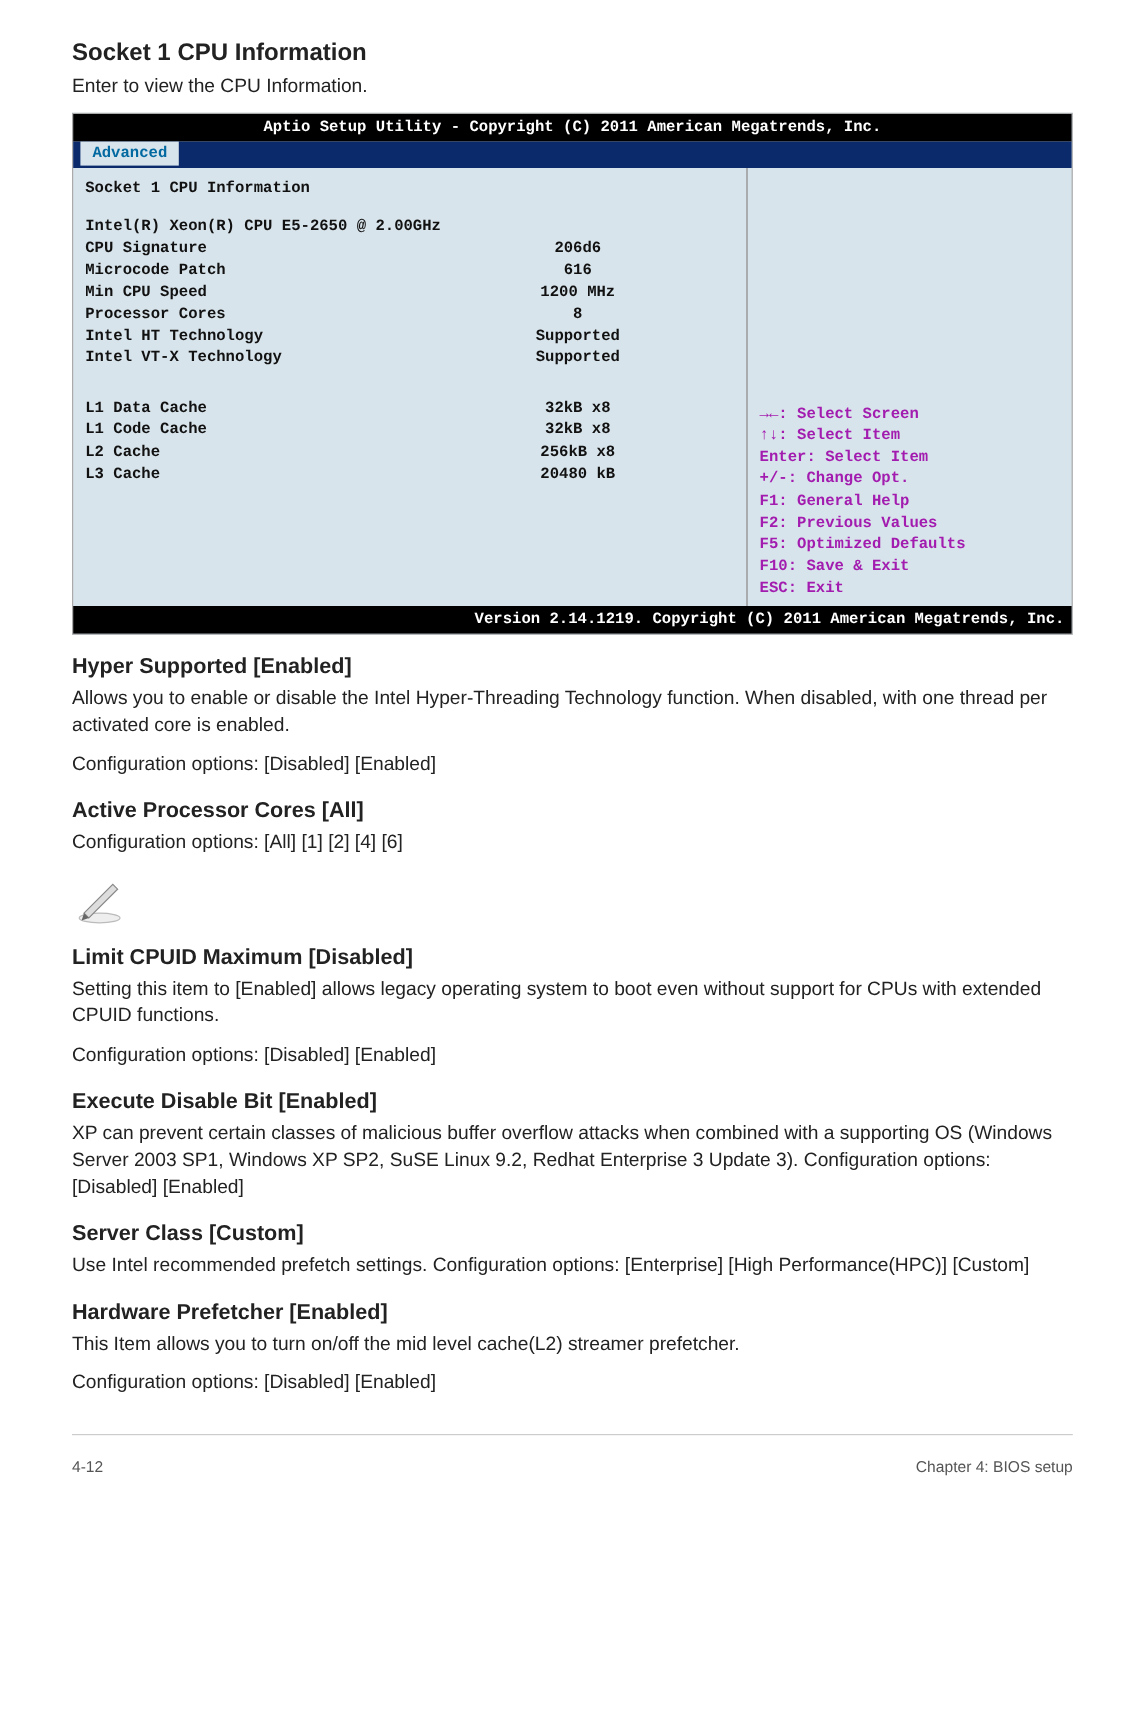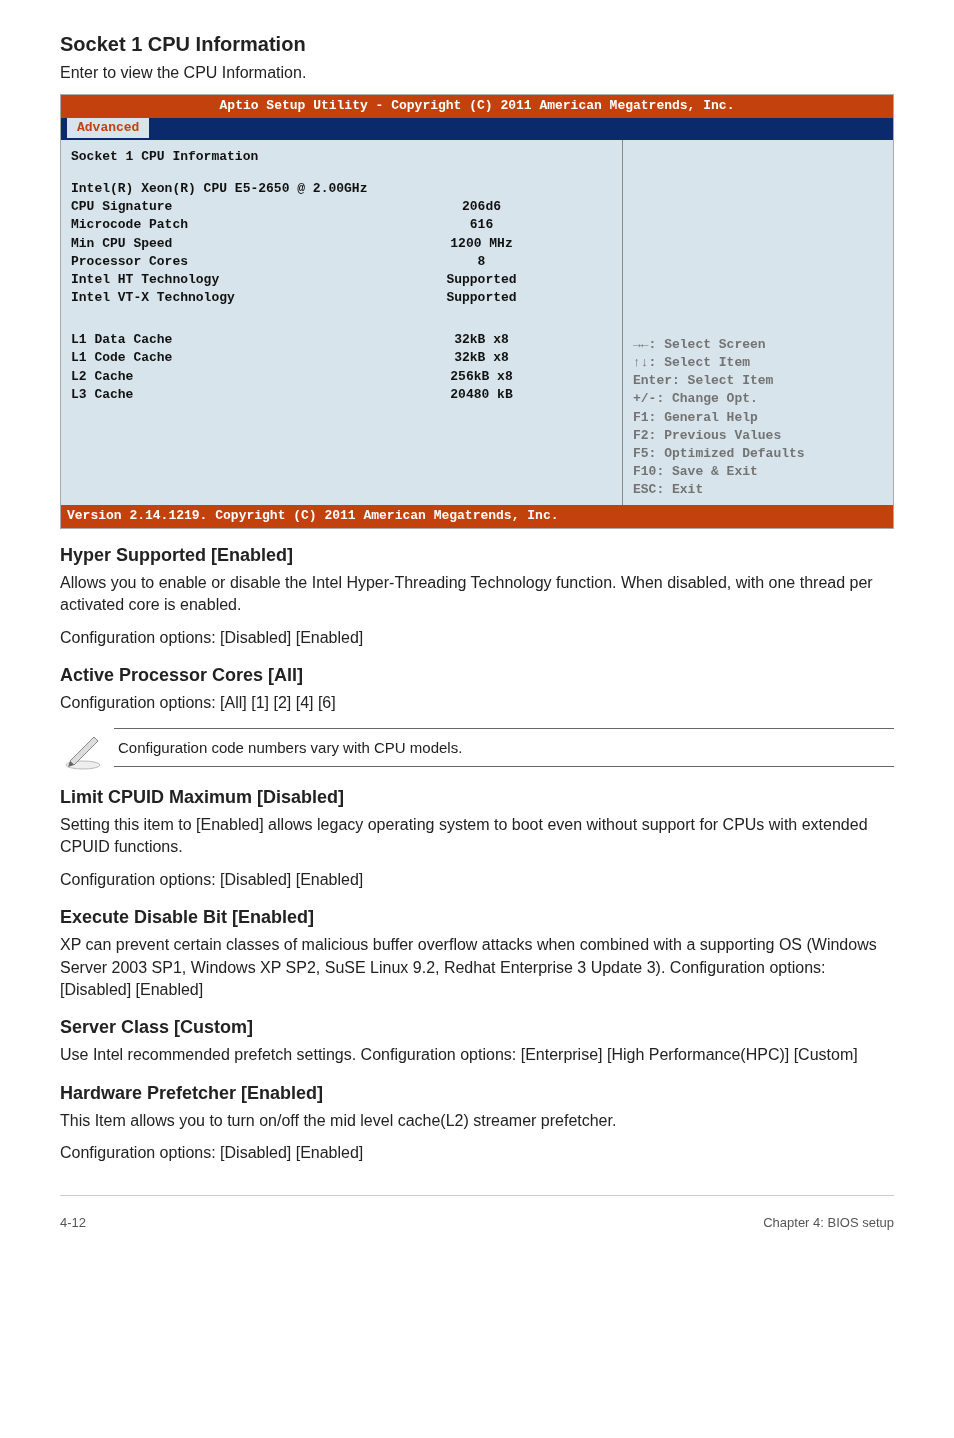--- a/index.html
+++ b/index.html
@@ -28,51 +28,51 @@
   }
   .bios {
     background: #d8e4eb;
     border: 1px solid #aaa;
     font-family: "Courier New", monospace;
     font-size: 13px;
     width: 100%;
     box-sizing: border-box;
   }
   .bios-header, .bios-footer {
-    background: #c2410c;
+    background: #000000;
     color: #fff;
     padding: 2px 6px;
     font-weight: bold;
   }
   .bios-tabbar {
     background: #0a2a6b;
     padding: 0 6px 2px 6px;
   }
   .bios-tab {
     display: inline-block;
     background: #d8e4eb;
-    color: #c2410c;
+    color: #0369a1;
     font-weight: bold;
     padding: 1px 10px;
   }
   .bios-body {
     display: flex;
     flex-direction: row;
   }
   .bios-left {
     flex: 1 1 auto;
     padding: 6px 10px;
     color: #111;
     font-weight: bold;
     border-right: 1px solid #888;
   }
   .bios-right {
     width: 250px;
     padding: 6px 10px;
-    color: #737373;
+    color: #a21caf;
     font-weight: bold;
   }
   .bios-right-spacer {
     height: 190px;
   }
   .kv {
     display: flex;
   }
   .kv .k {
     width: 280px;
@@ -187,39 +187,38 @@
       <div>↑↓:  Select Item</div>
       <div>Enter: Select Item</div>
       <div>+/-: Change Opt.</div>
       <div>F1: General Help</div>
       <div>F2: Previous Values</div>
       <div>F5: Optimized Defaults</div>
       <div>F10: Save &amp; Exit</div>
       <div>ESC: Exit</div>
     </div>
   </div>
-  <div class="bios-footer" style="text-align:left;">Version 2.14.1219. Copyright (C) 2011 American Megatrends, Inc.</div>
+  <div class="bios-footer" style="text-align:right;">Version 2.14.1219. Copyright (C) 2011 American Megatrends, Inc.</div>
 </div>
 
 <h3 class="sub">Hyper Supported [Enabled]</h3>
 <p>Allows you to enable or disable the Intel Hyper-Threading Technology function. When disabled, with one thread per activated core is enabled.</p>
 <p>Configuration options: [Disabled] [Enabled]</p>
 
 <h3 class="sub">Active Processor Cores [All]</h3>
 <p>Configuration options: [All] [1] [2] [4] [6]</p>
 
 <div class="note-row">
   <span class="note-icon">
     <svg viewBox="0 0 46 46">
       <ellipse cx="23" cy="40" rx="17" ry="4" fill="#eee" stroke="#bbb" stroke-width="1"></ellipse>
       <polygon points="10,36 34,12 38,16 14,40" fill="#ddd" stroke="#888" stroke-width="1"></polygon>
       <polygon points="10,36 14,40 8,42" fill="#666"></polygon>
     </svg>
   </span>
-  <div class="note-text">Configuration code numbers vary with CPU models.</div>
 </div>
 
 <h3 class="sub">Limit CPUID Maximum [Disabled]</h3>
 <p>Setting this item to [Enabled] allows legacy operating system to boot even without support for CPUs with extended CPUID functions.</p>
 <p>Configuration options: [Disabled] [Enabled]</p>
 
 <h3 class="sub">Execute Disable Bit [Enabled]</h3>
 <p>XP can prevent certain classes of malicious buffer overflow attacks when combined with a supporting OS (Windows Server 2003 SP1, Windows XP SP2, SuSE Linux 9.2, Redhat Enterprise 3 Update 3). Configuration options: [Disabled] [Enabled]</p>
 
 <h3 class="sub">Server Class [Custom]</h3>

